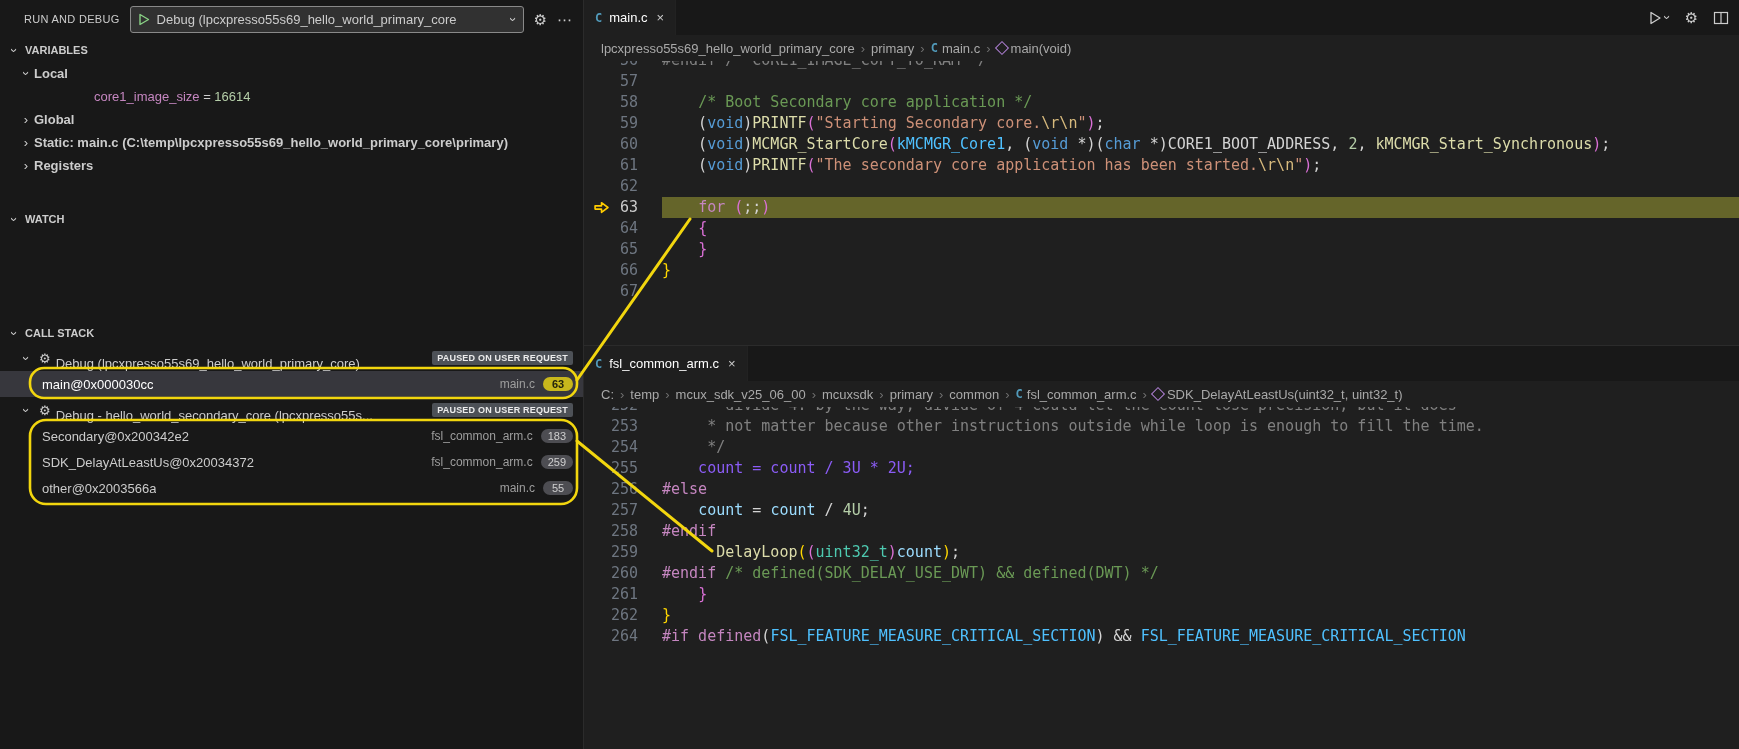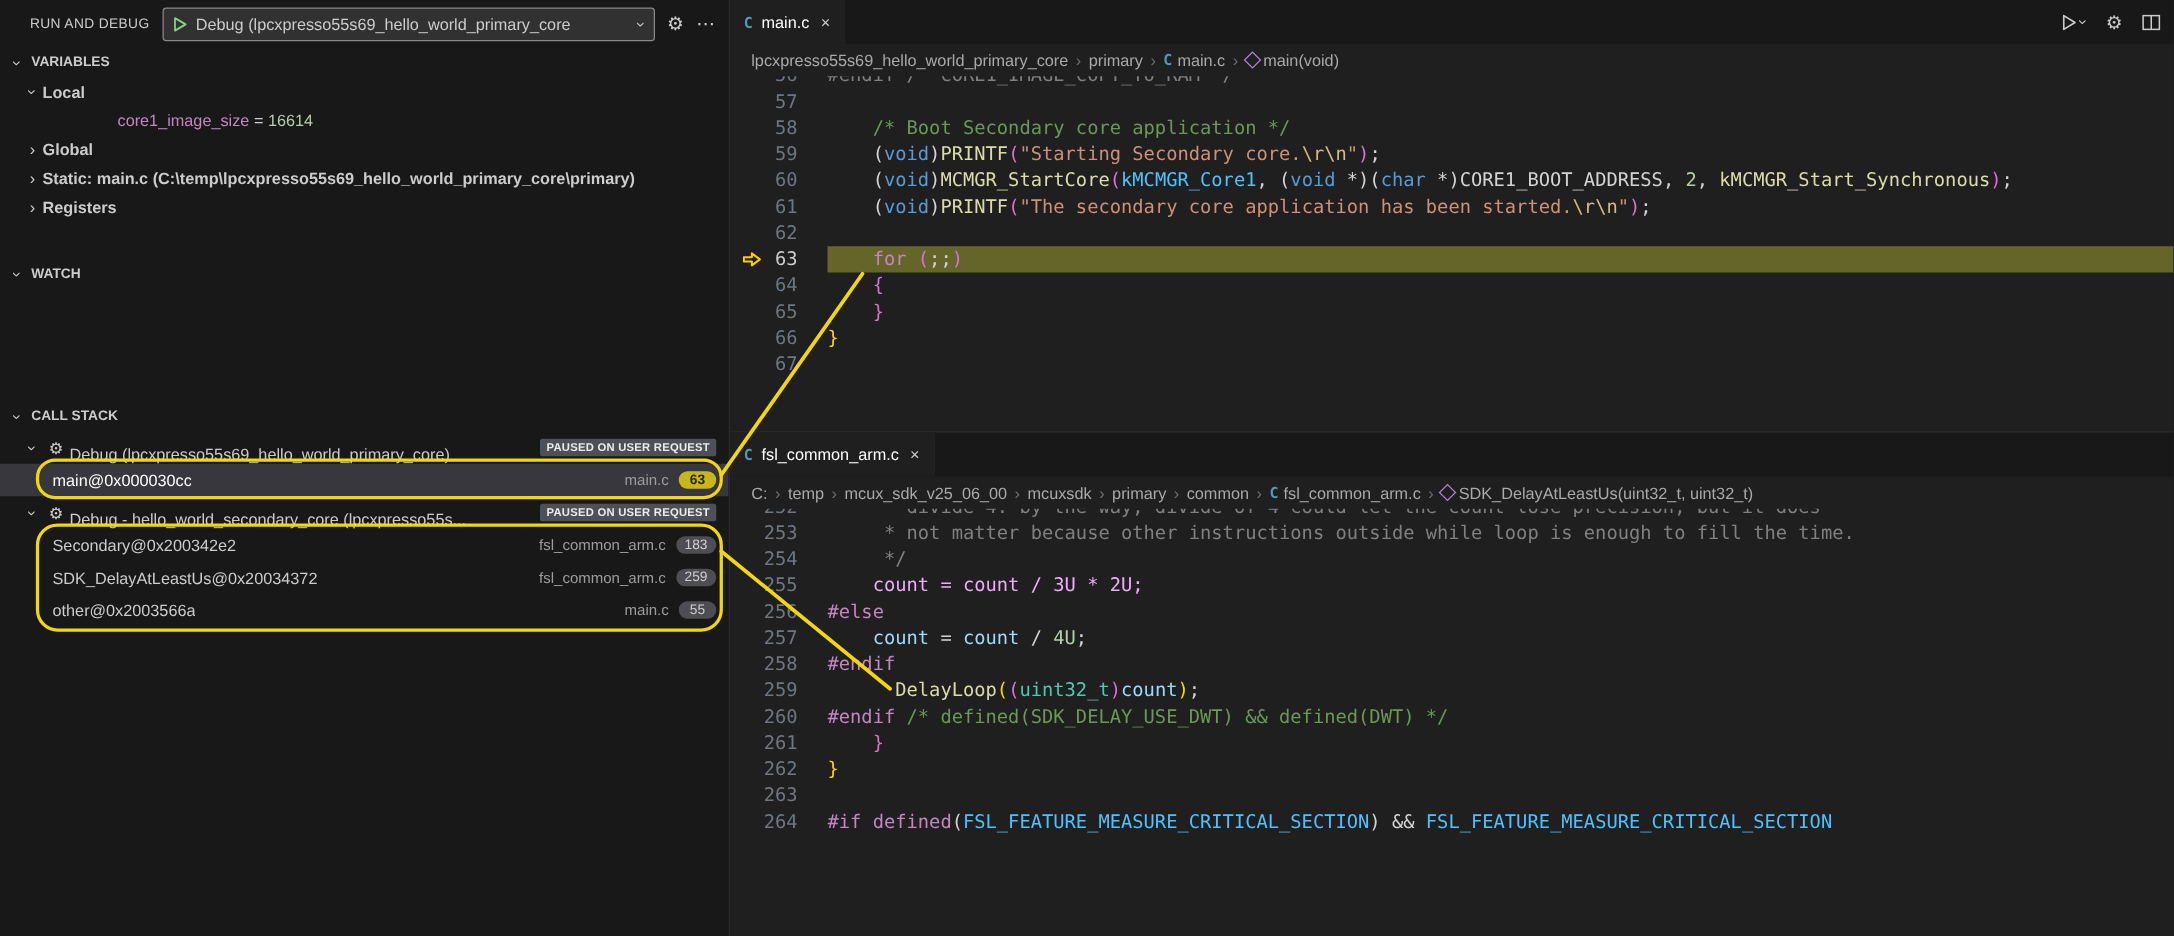--- a/index.html
+++ b/index.html
@@ -290,29 +290,28 @@
           <span class="bc-item">
             <span class="method-icon"></span>
             <span class="bc-label">SDK_DelayAtLeastUs(uint32_t, uint32_t)</span>
           </span>
         </div>
       <div class="code">
         <div class="code-inner-1">
             <div class="code-line dim"><span class="gutter">252</span><span class="line-text"><span style="color: rgb(128, 128, 128);">     * divide 4. by the way, divide of 4 could let the count lose precision, but it does</span></span></div>
             <div class="code-line dim"><span class="gutter">253</span><span class="line-text"><span style="color: rgb(128, 128, 128);">     * not matter because other instructions outside while loop is enough to fill the time.</span></span></div>
             <div class="code-line dim"><span class="gutter">254</span><span class="line-text"><span style="color: rgb(128, 128, 128);">     */</span></span></div>
-            <div class="code-line dim"><span class="gutter">255</span><span class="line-text"><span style="color: #f0abfc;">    count = count / 3U * 2U;</span></span></div>
+            <div class="code-line dim"><span class="gutter">255</span><span class="line-text"><span style="color: #8b5cf6;">    count = count / 3U * 2U;</span></span></div>
             <div class="code-line"><span class="gutter">256</span><span class="line-text"><span style="color: rgb(197, 134, 192);">#else</span></span></div>
             <div class="code-line"><span class="gutter">257</span><span class="line-text"><span style="color: rgb(212, 212, 212);">    </span><span style="color: rgb(156, 220, 254);">count</span><span style="color: rgb(212, 212, 212);"> = </span><span style="color: rgb(156, 220, 254);">count</span><span style="color: rgb(212, 212, 212);"> / </span><span style="color: rgb(181, 206, 168);">4U</span><span style="color: rgb(212, 212, 212);">;</span></span></div>
             <div class="code-line"><span class="gutter">258</span><span class="line-text"><span style="color: rgb(197, 134, 192);">#endif</span></span></div>
             <div class="code-line"><span class="gutter">259</span><span class="line-text"><span style="color: rgb(212, 212, 212);">      </span><span style="color: rgb(220, 220, 170);">DelayLoop</span><span style="color: rgb(255, 215, 0);">(</span><span style="color: rgb(218, 112, 214);">(</span><span style="color: rgb(78, 201, 176);">uint32_t</span><span style="color: rgb(218, 112, 214);">)</span><span style="color: rgb(156, 220, 254);">count</span><span style="color: rgb(255, 215, 0);">)</span><span style="color: rgb(212, 212, 212);">;</span></span></div>
             <div class="code-line"><span class="gutter">260</span><span class="line-text"><span style="color: rgb(197, 134, 192);">#endif </span><span style="color: rgb(106, 153, 85);">/* defined(SDK_DELAY_USE_DWT) &amp;&amp; defined(DWT) */</span></span></div>
             <div class="code-line"><span class="gutter">261</span><span class="line-text"><span style="color: rgb(212, 212, 212);">    </span><span style="color: rgb(218, 112, 214);">}</span></span></div>
             <div class="code-line"><span class="gutter">262</span><span class="line-text"><span style="color: rgb(255, 215, 0);">}</span></span></div>
-            <div class="code-line"><span class="gutter">263</span><span class="line-text"></span></div>
             <div class="code-line"><span class="gutter">264</span><span class="line-text"><span style="color: rgb(197, 134, 192);">#if defined</span><span style="color: rgb(212, 212, 212);">(</span><span style="color: rgb(79, 193, 255);">FSL_FEATURE_MEASURE_CRITICAL_SECTION</span><span style="color: rgb(212, 212, 212);">)</span><span style="color: rgb(212, 212, 212);"> &amp;&amp; </span><span style="color: rgb(79, 193, 255);">FSL_FEATURE_MEASURE_CRITICAL_SECTION</span></span></div>
           </div>
       </div>
     </div>
 
   </main>
 
   <svg class="annotations" width="1739" height="749" viewBox="0 0 1739 749">
     <rect x="30" y="368" width="547" height="30" rx="14" stroke-width="2.6"></rect>
     <rect x="30" y="420" width="547" height="84" rx="16" stroke-width="2.6"></rect>

